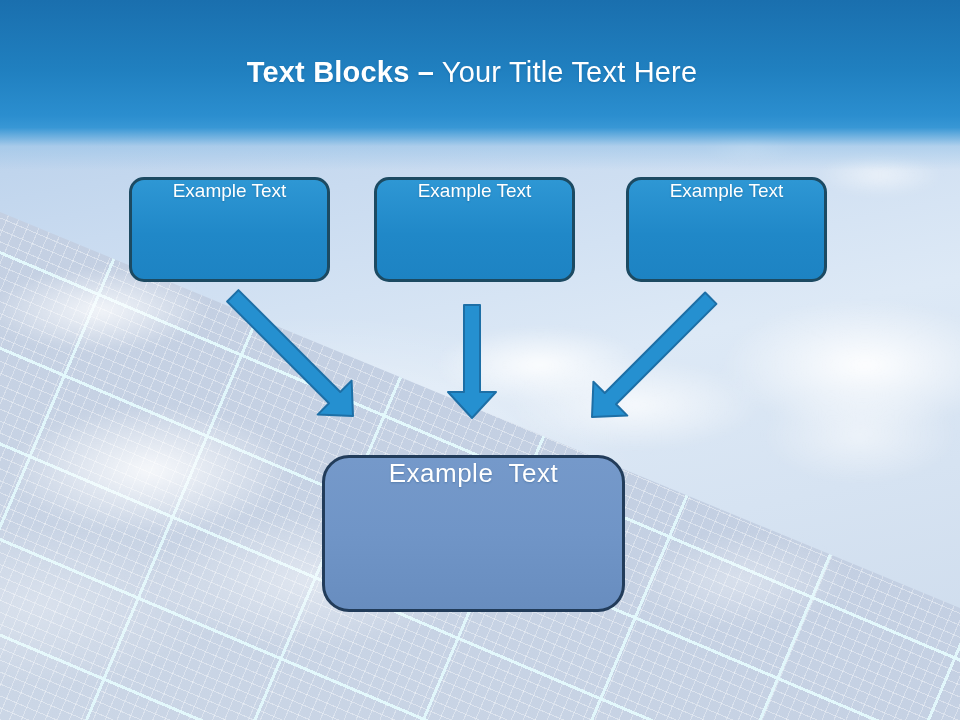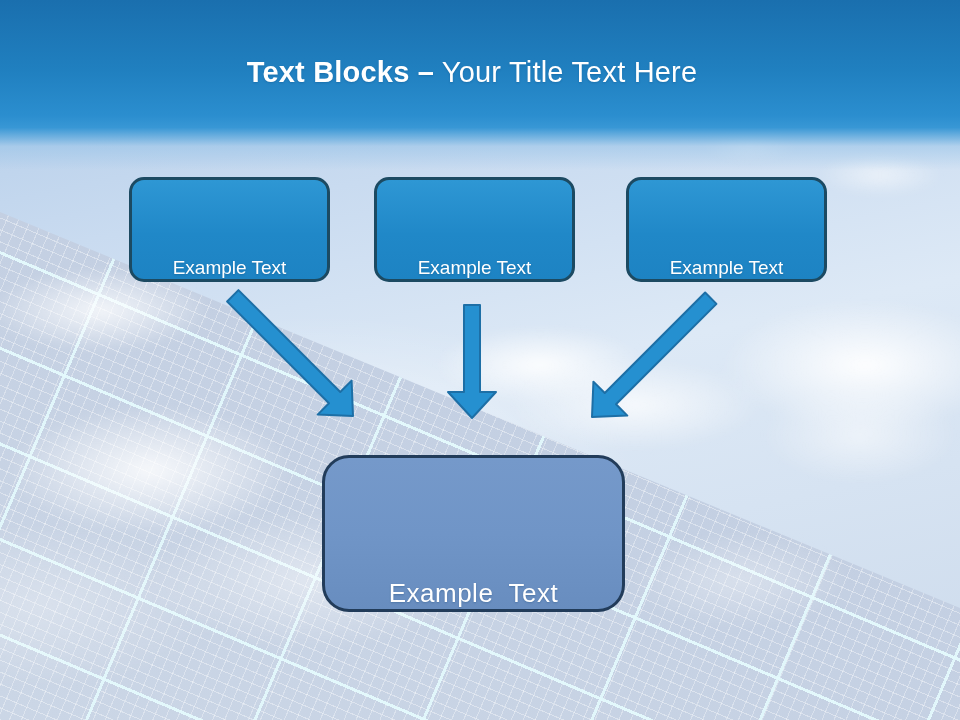--- a/index.html
+++ b/index.html
@@ -65,21 +65,21 @@
     text-shadow:0 1px 2px rgba(0,60,110,0.25);
   }
   .title .t-bold { font-weight:700; }
 
   
   .arrows { position:absolute; inset:0; width:960px; height:720px; }
   .arrows polygon { stroke:#1d6fa6; stroke-width:2; stroke-linejoin:round; }
 
   
   .block {
-    position:absolute; display:flex; align-items:flex-end; justify-content:center;
+    position:absolute; display:flex; align-items:flex-start; justify-content:center;
     color:#ffffff; text-shadow:0 1px 2px rgba(0,50,90,0.25);
   }
   .block-top {
     width:201px; height:105px; top:177px;
     background:linear-gradient(180deg, #2e97d4 0%, #2088c8 55%, #1d83c3 100%);
     border:3px solid #1c4a62; border-radius:15px;
     font-size:19px;
   }
   .block-top.b1 { left:129px; }
   .block-top.b2 { left:374px; }

